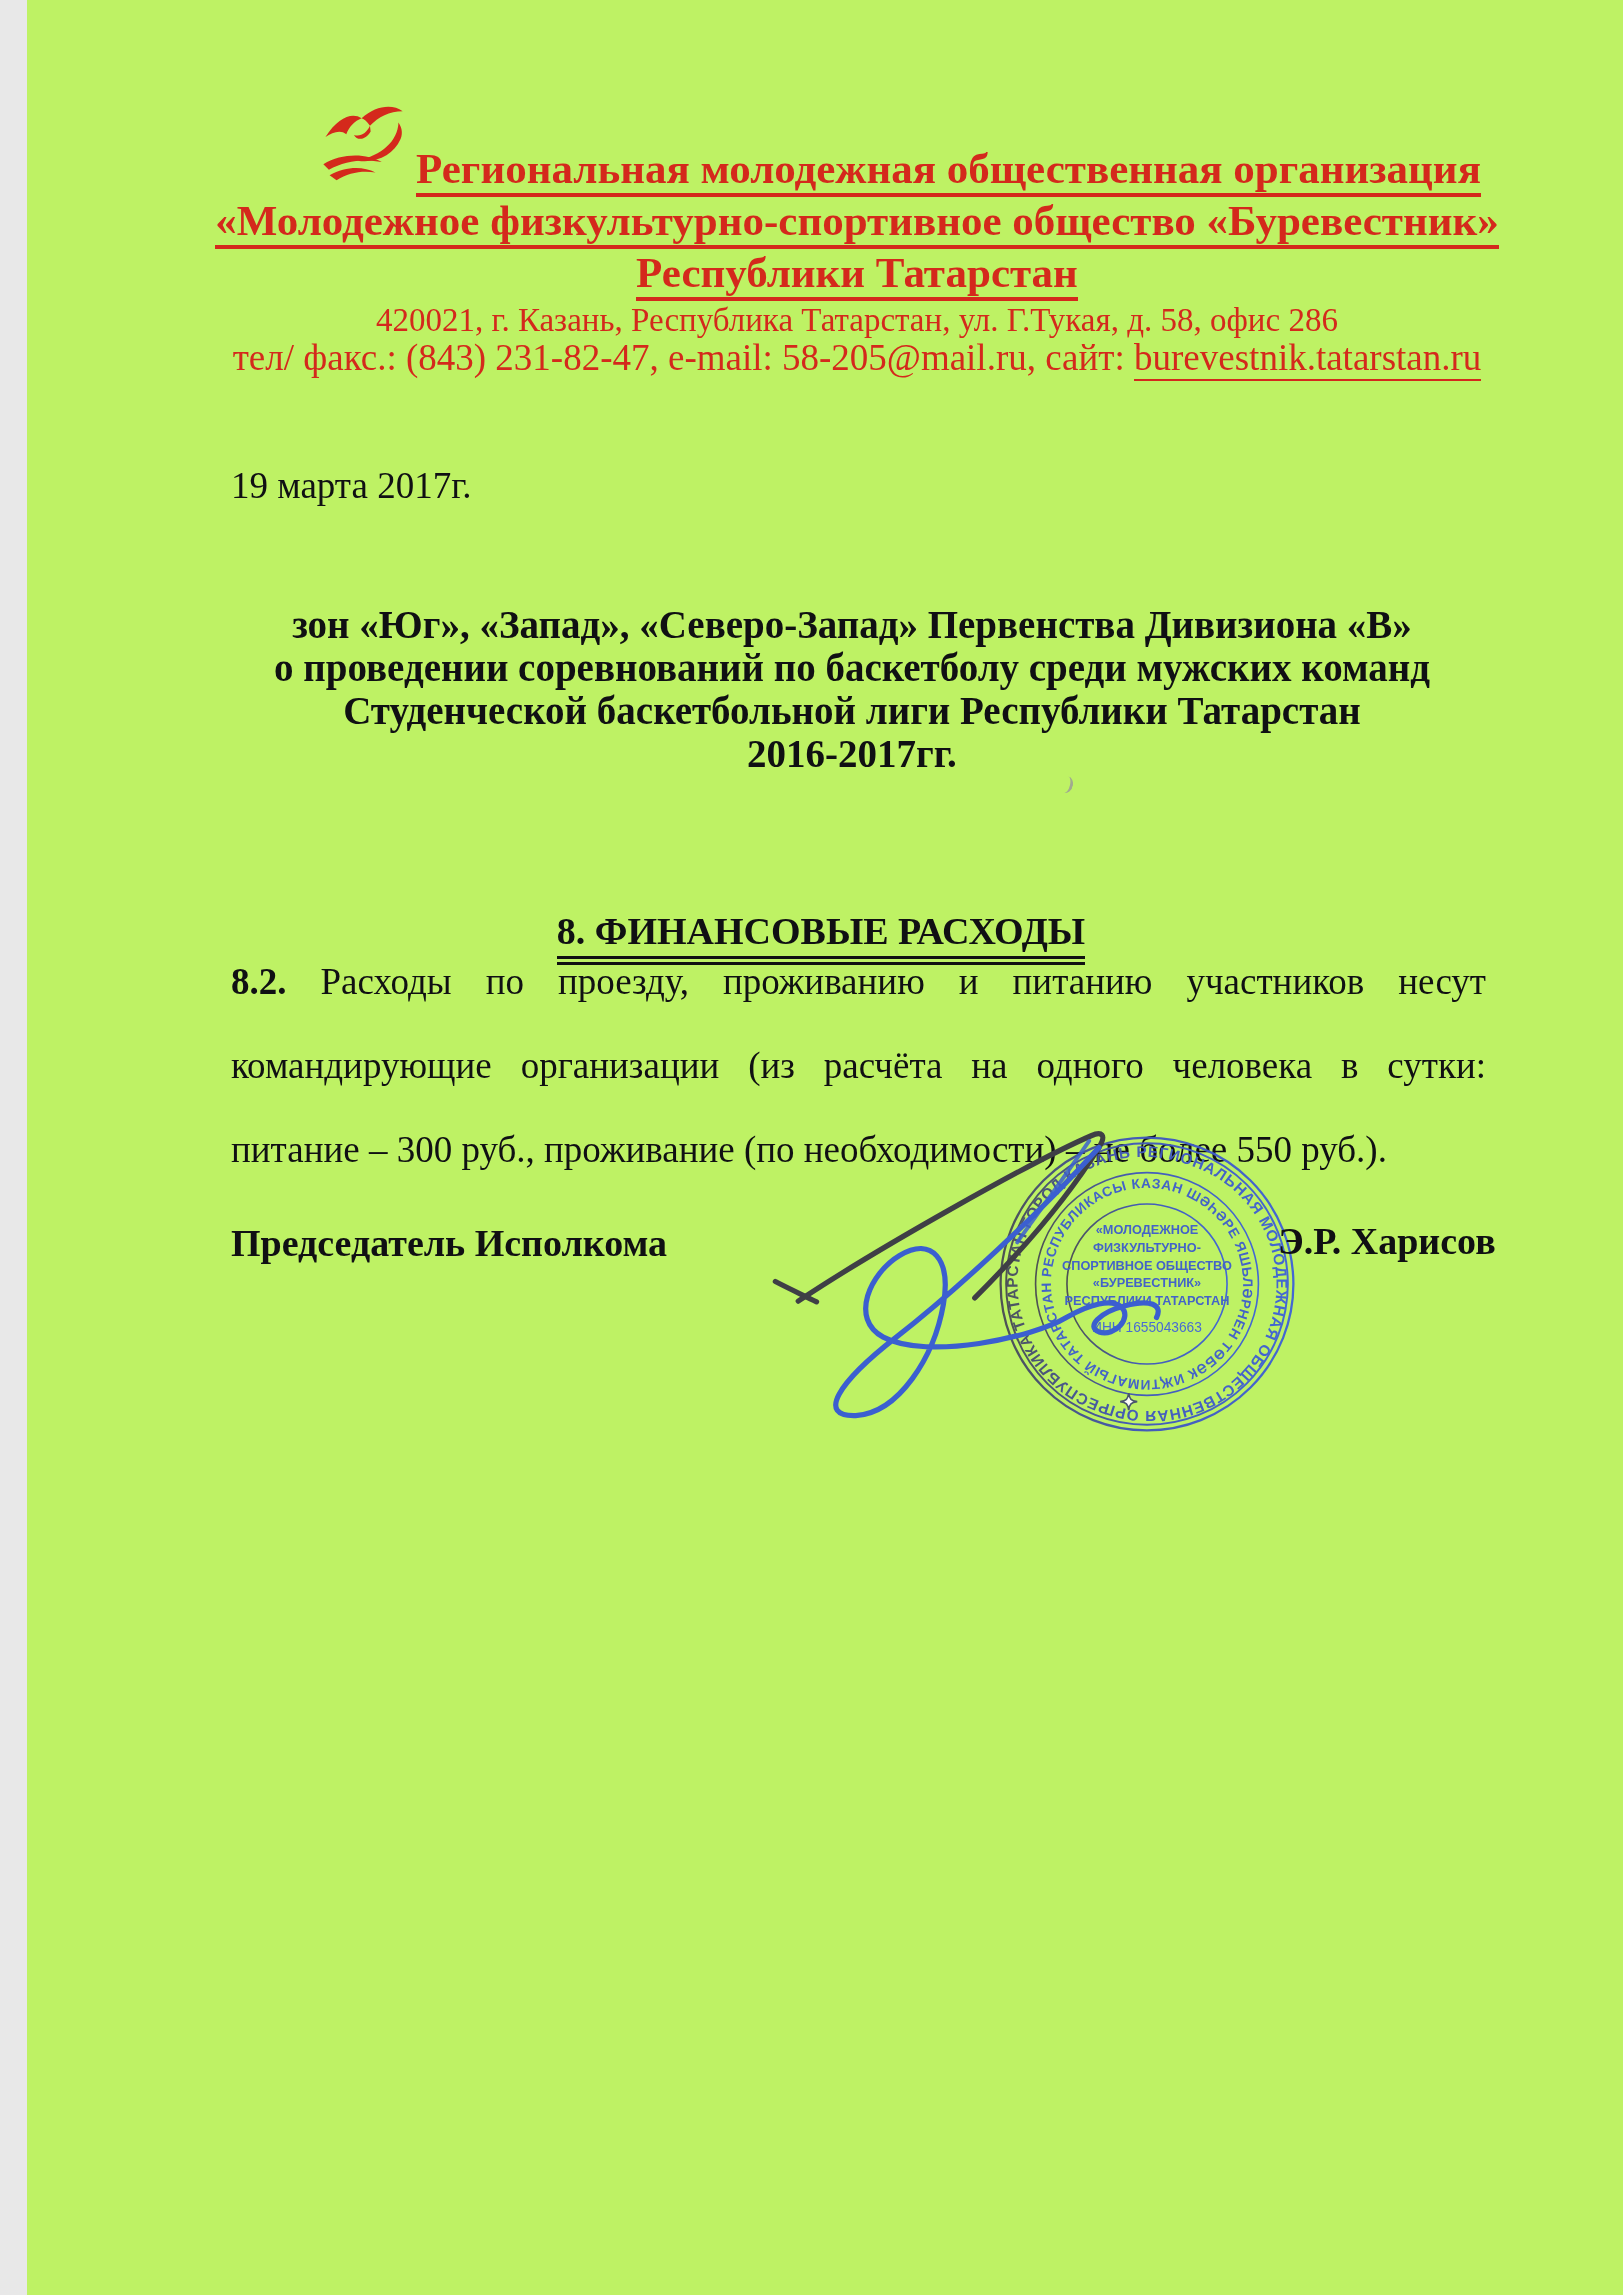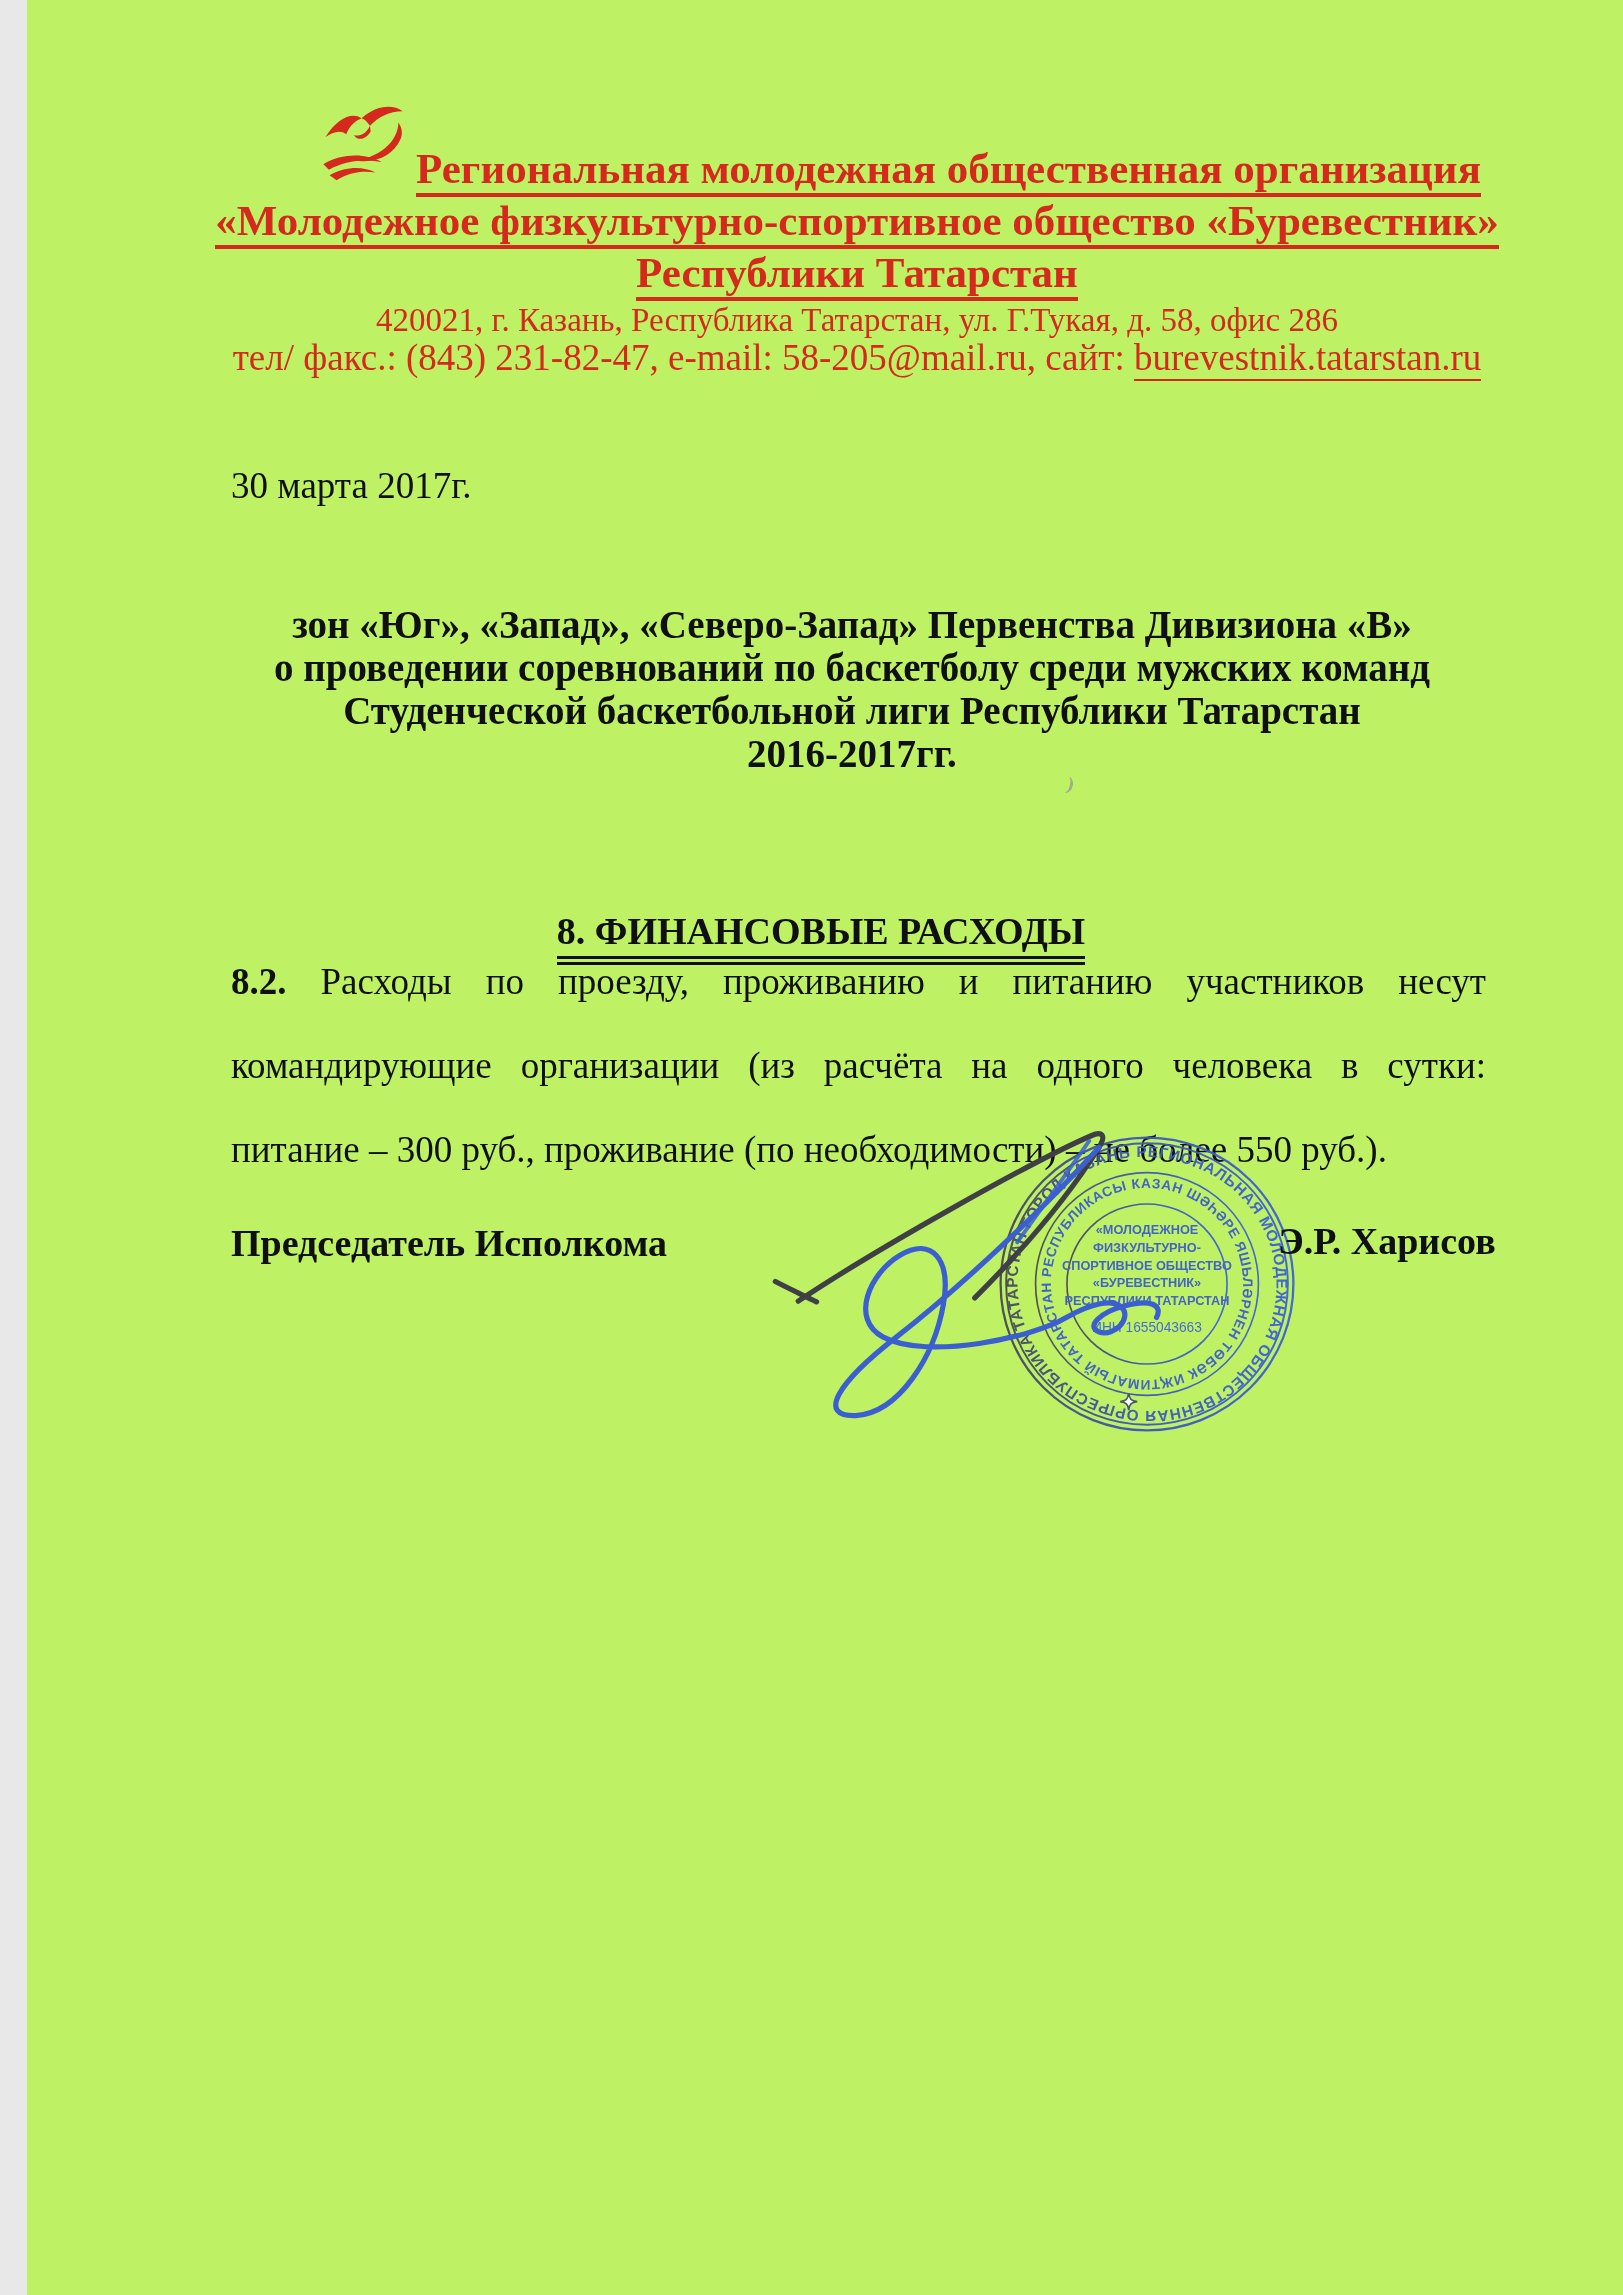--- a/index.html
+++ b/index.html
@@ -73,21 +73,21 @@
   </svg>
 
   <div class="letterhead">
     <div class="org org1"><span class="u">Региональная молодежная общественная организация</span></div>
     <div class="org"><span class="u">«Молодежное физкультурно-спортивное общество «Буревестник»</span></div>
     <div class="org"><span class="u">Республики Татарстан</span></div>
     <div class="addr">420021, г. Казань, Республика Татарстан, ул. Г.Тукая, д. 58, офис 286</div>
     <div class="contacts"><span>тел/ факс.: (843) 231-82-47, e-mail: 58-205@mail.ru, сайт: </span><span class="u2">burevestnik.tatarstan.ru</span></div>
   </div>
 
-  <div class="date">30 марта 2017г.</div>
+  <div class="date">19 марта 2017г.</div>
 
   <div class="titleblock">
     <div class="t2">зон «Юг», «Запад», «Северо-Запад» Первенства Дивизиона «В»</div>
     <div class="t2">о проведении соревнований по баскетболу среди мужских команд</div>
     <div class="t2">Студенческой баскетбольной лиги Республики Татарстан</div>
     <div class="t2">2016-2017гг.</div>
   </div>
   <span class="artifact"></span>
 
   <div class="secheading">

